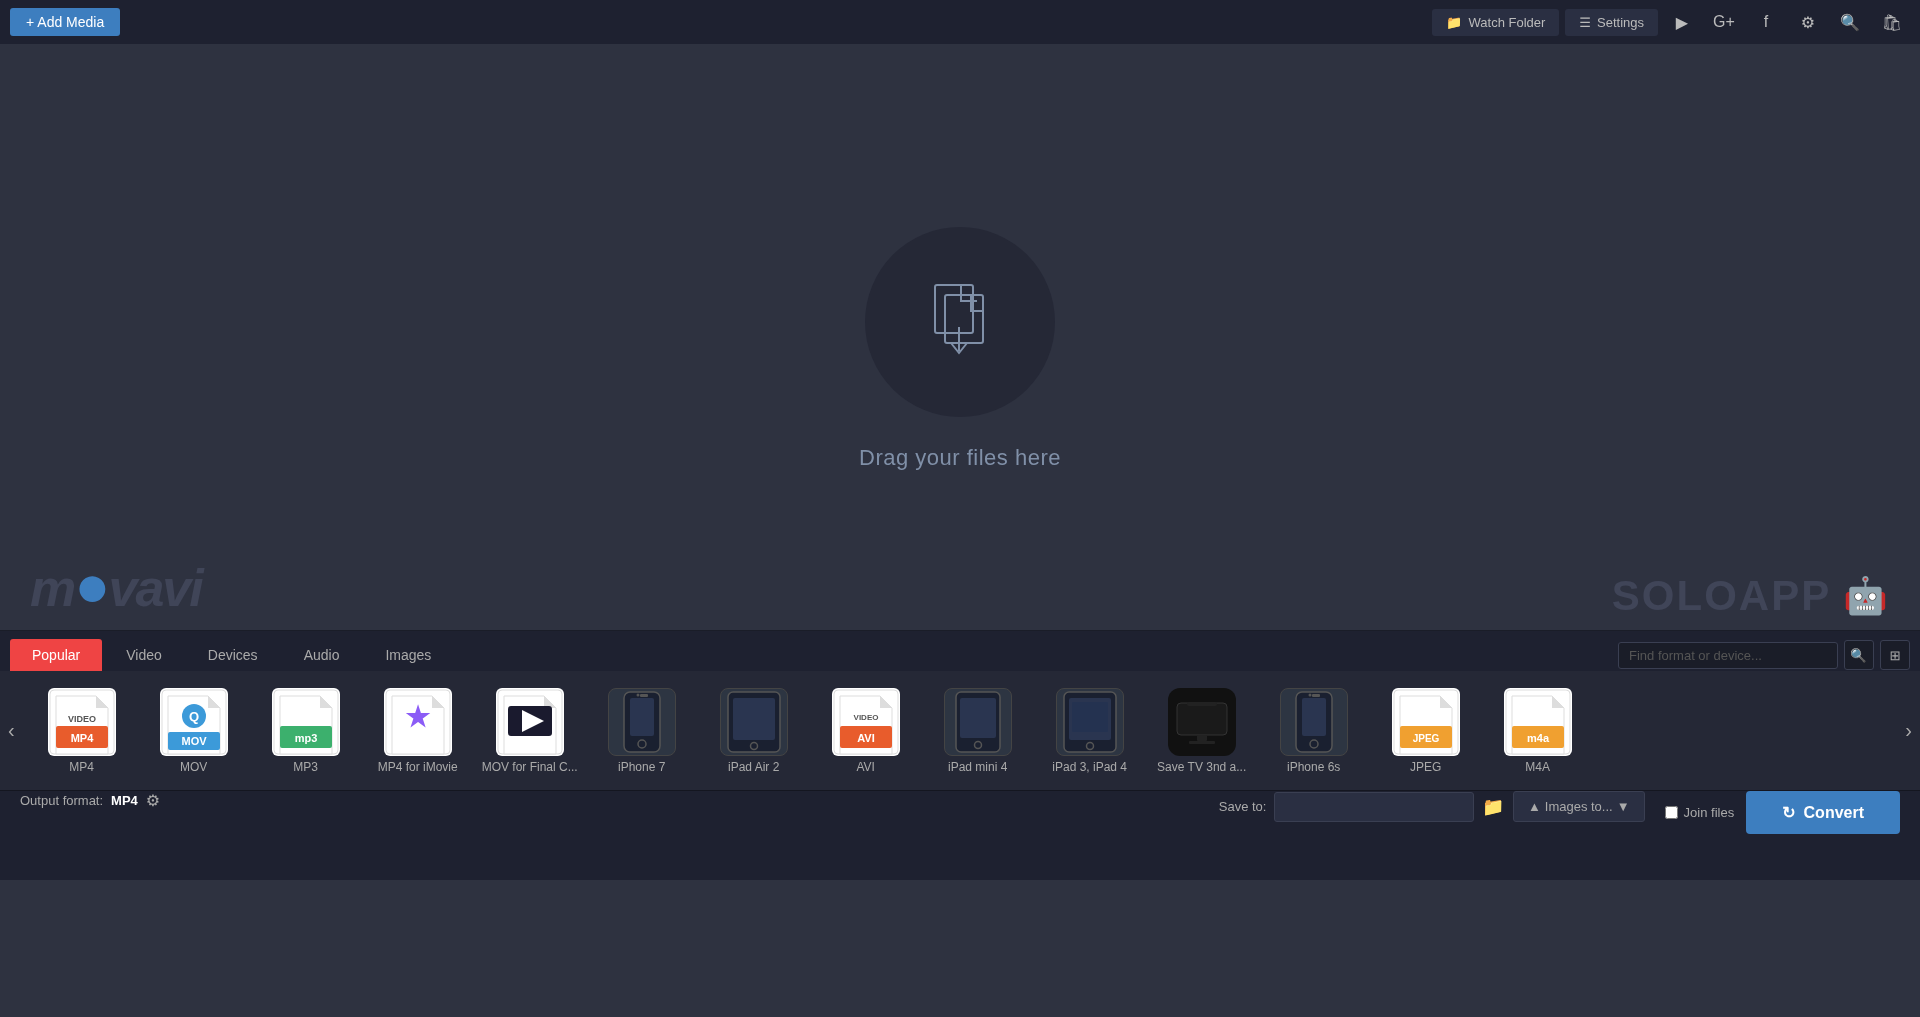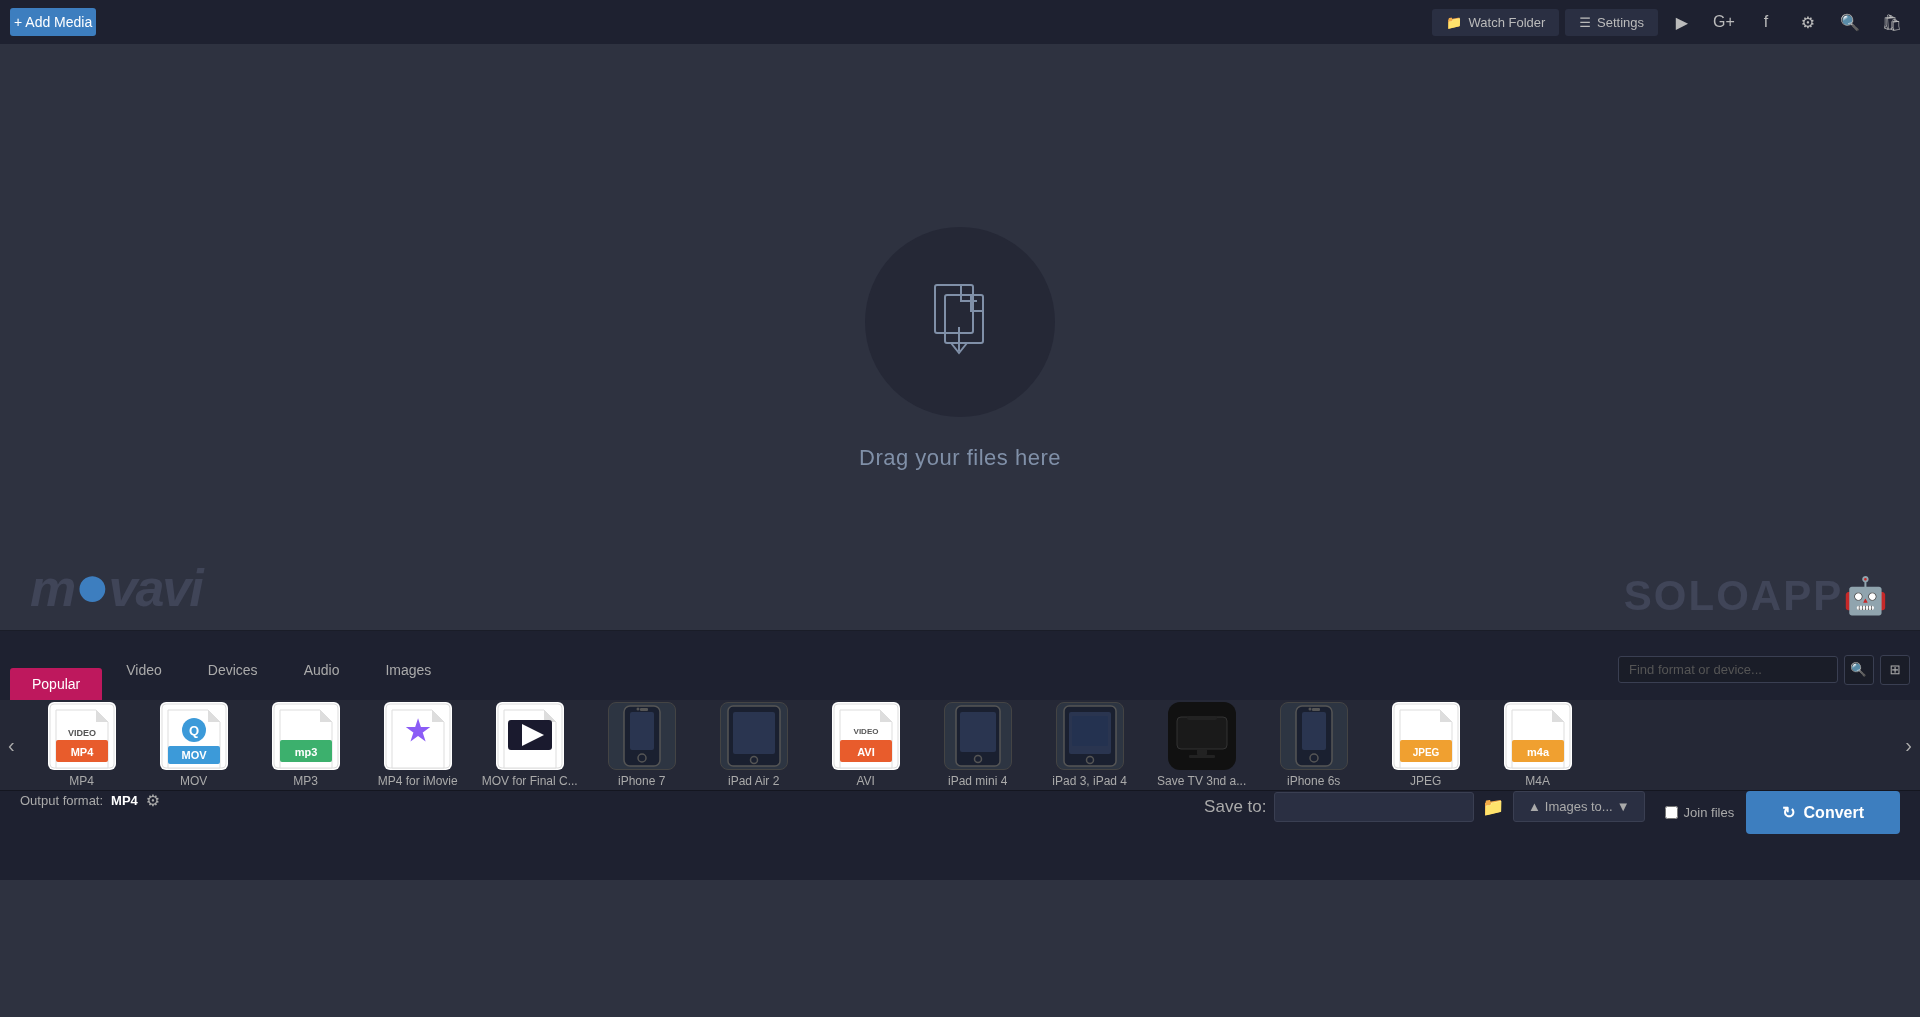--- a/index.html
+++ b/index.html
@@ -19,21 +19,21 @@
       display: flex;
       align-items: center;
       justify-content: space-between;
       padding: 0 10px;
     }
     #top-bar-left { display: flex; align-items: center; gap: 4px; }
     #add-media-btn {
       background: #3d7ebf;
       color: #fff;
       border: none;
-      padding: 6px 4px;
+      padding: 6px 16px;
       font-size: 14px;
       cursor: pointer;
       border-radius: 3px;
       display: flex;
       align-items: center;
       gap: 6px;
     }
     #top-bar-right { display: flex; align-items: center; gap: 6px; }
     .top-btn {
       background: #2a2f42;
@@ -108,21 +108,21 @@
       position: absolute;
       bottom: 10px;
       right: 30px;
       color: #404558;
       font-size: 42px;
       font-weight: bold;
       letter-spacing: 2px;
       user-select: none;
       display: flex;
       align-items: center;
-      gap: 0;
+      gap: 12px;
     }
 
     
     #format-panel {
       height: 160px;
       background: #252836;
       border-top: 1px solid #1a1d28;
       display: flex;
       flex-direction: column;
     }
@@ -138,23 +138,22 @@
     .tab-btn {
       padding: 8px 22px;
       font-size: 14px;
       cursor: pointer;
       border: none;
       background: transparent;
       color: #aaa;
       border-radius: 3px 3px 0 0;
     }
     .tab-btn.active {
-      background: #be185d;
+      background: #ef4444;
       color: #fff;
-      margin-top: 29px;
     }
     #format-search {
       display: flex;
       align-items: center;
       gap: 6px;
     }
     #search-input {
       background: #1a1d28;
       border: 1px solid #3a3f52;
       color: #aaa;
@@ -273,21 +272,21 @@
       border: none;
       color: #aaa;
       cursor: pointer;
       font-size: 16px;
     }
     #save-section {
       display: flex;
       align-items: center;
       gap: 8px;
     }
-    .save-label { color: #aaa; font-size: 17px; }
+    .save-label { color: #aaa; font-size: 13px; }
     .save-path {
       background: #2a2f42;
       border: 1px solid #3a3f52;
       color: #aaa;
       padding: 5px 10px;
       font-size: 13px;
       border-radius: 3px;
       width: 200px;
     }
     .folder-btn {

